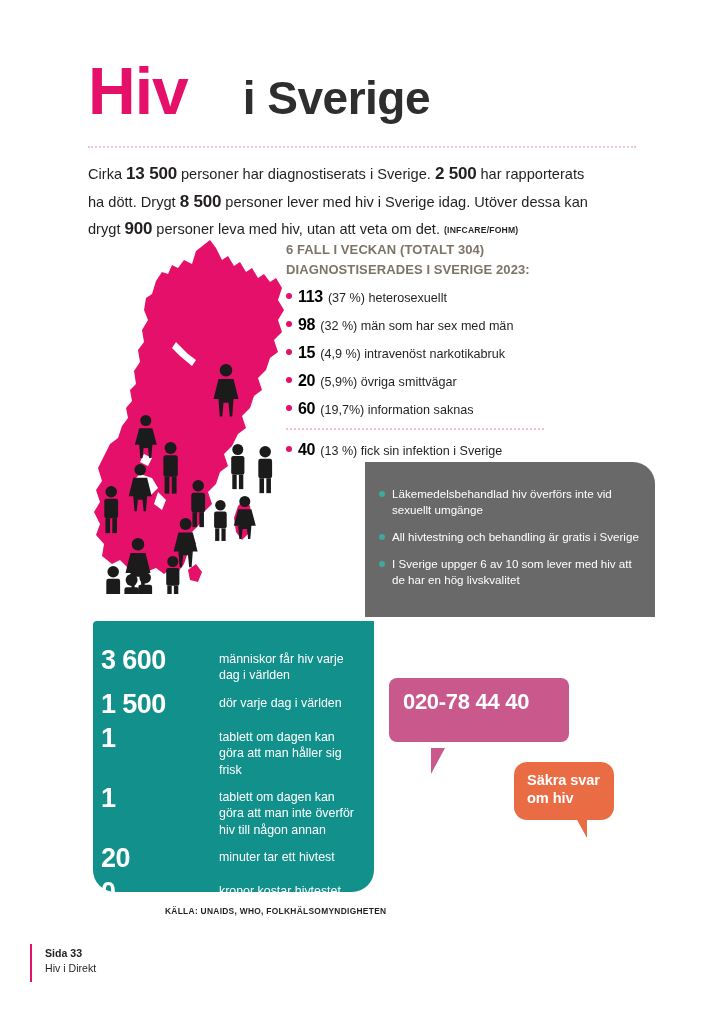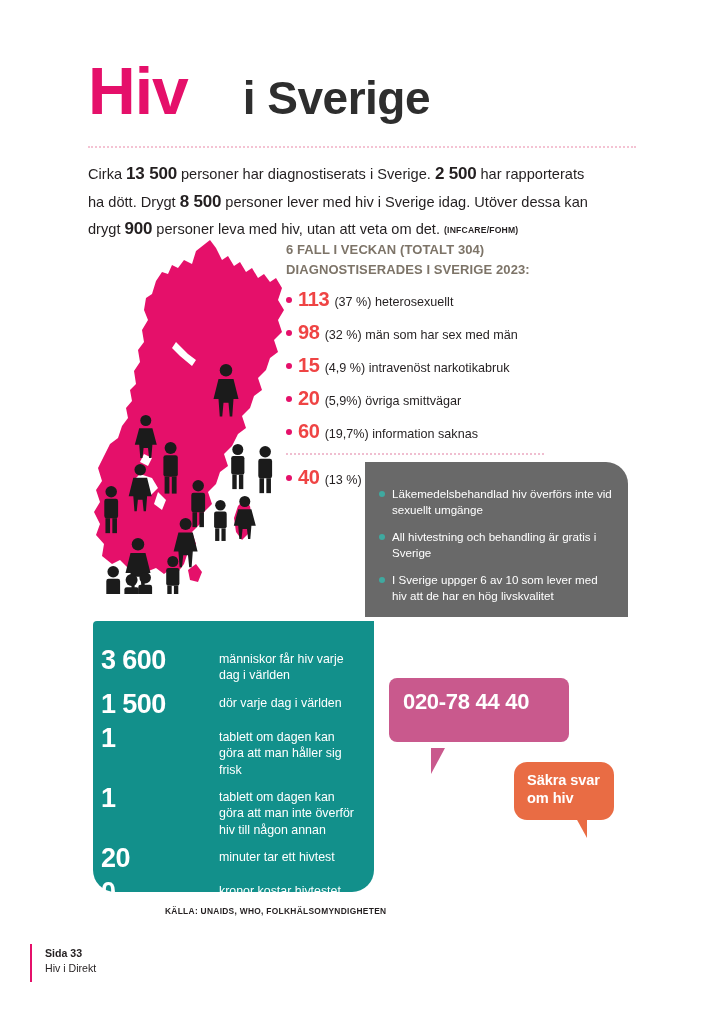--- a/index.html
+++ b/index.html
@@ -112,42 +112,42 @@
     width: 6px;
     height: 6px;
     border-radius: 50%;
     background: #e5106a;
     flex: 0 0 auto;
     margin-right: 6px;
     position: relative;
     top: -3px;
   }
   .stat-num {
-    font-size: 20px;
-    font-weight: bold;
-    color: #ef4444;
+    font-size: 16px;
+    font-weight: bold;
+    color: #000000;
     letter-spacing: -0.3px;
     margin-right: 5px;
   }
   .stat-txt {
     font-size: 12.6px;
     color: #231f20;
   }
   .stats-rule {
     border-top: 2px dotted #f0bed0;
     margin: 4px 0 11px 0;
     width: 258px;
   }
 
   
   .gray-box {
     position: absolute;
     left: 365px;
     top: 462px;
-    width: 263px;
+    width: 290px;
     height: 155px;
     background: #696969;
     border-top-right-radius: 22px;
     box-sizing: border-box;
     padding: 24px 16px 0 14px;
   }
   .gfact {
     display: flex;
     align-items: flex-start;
     margin-bottom: 11px;

